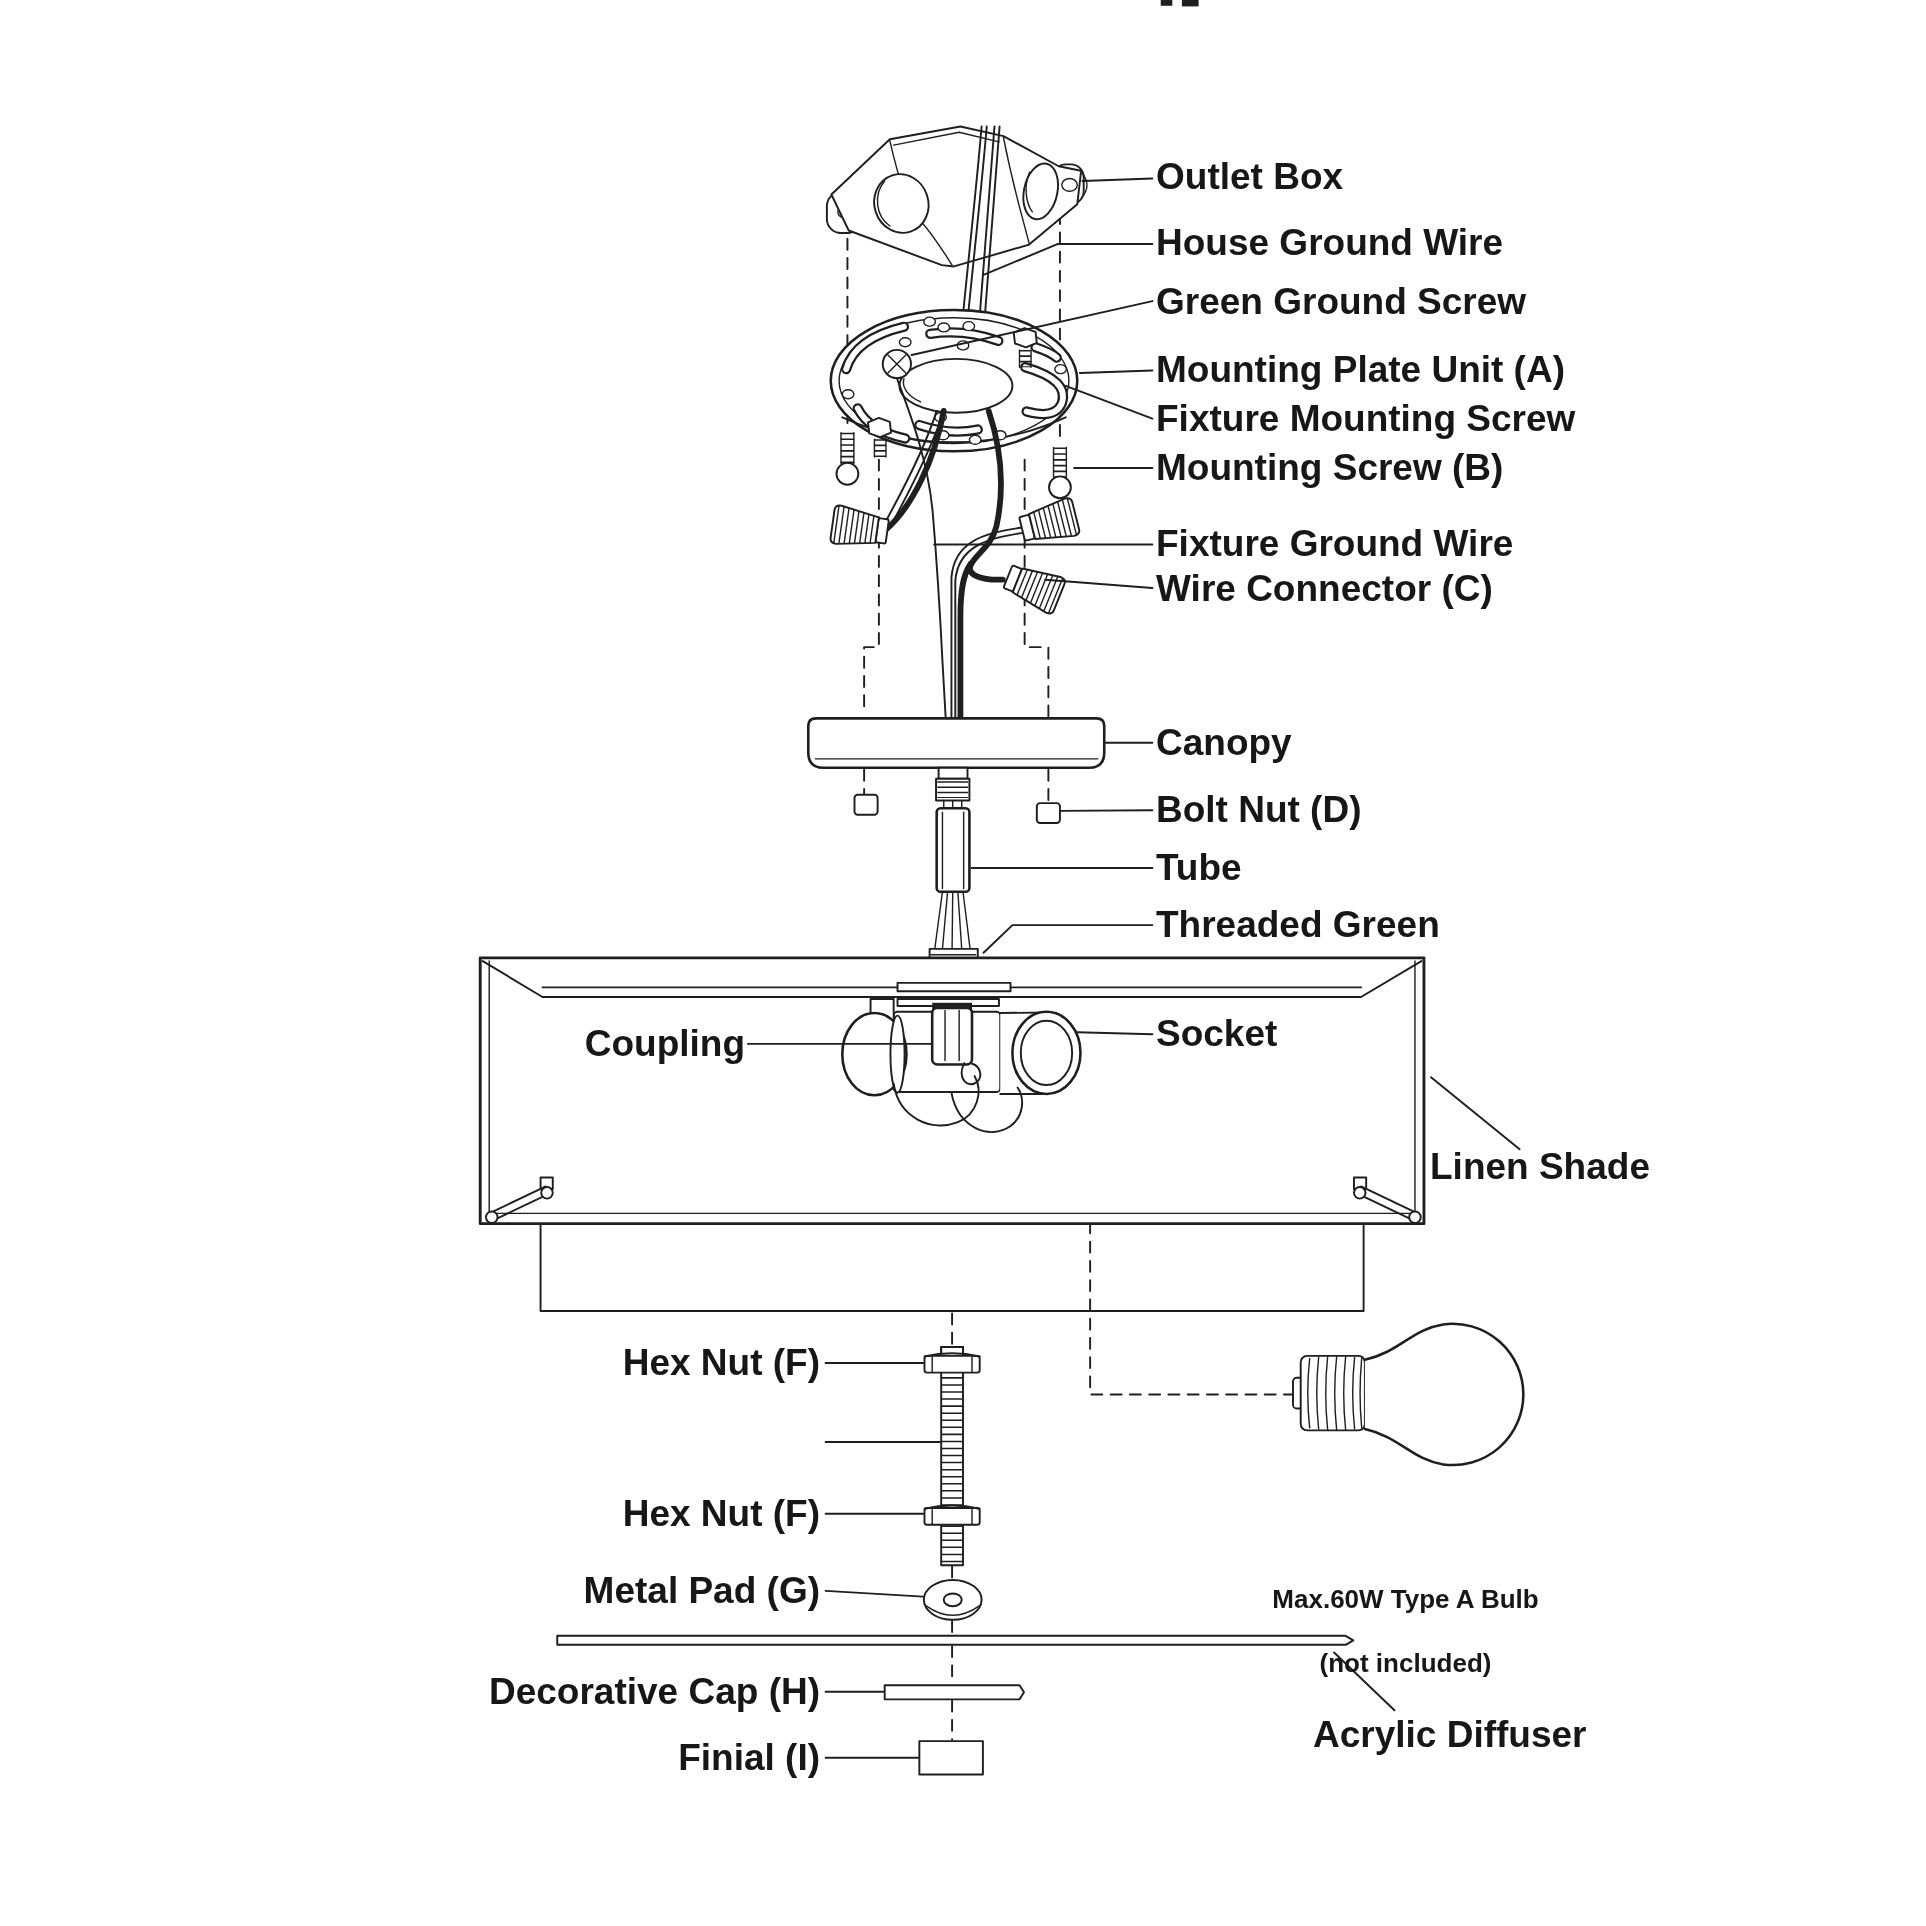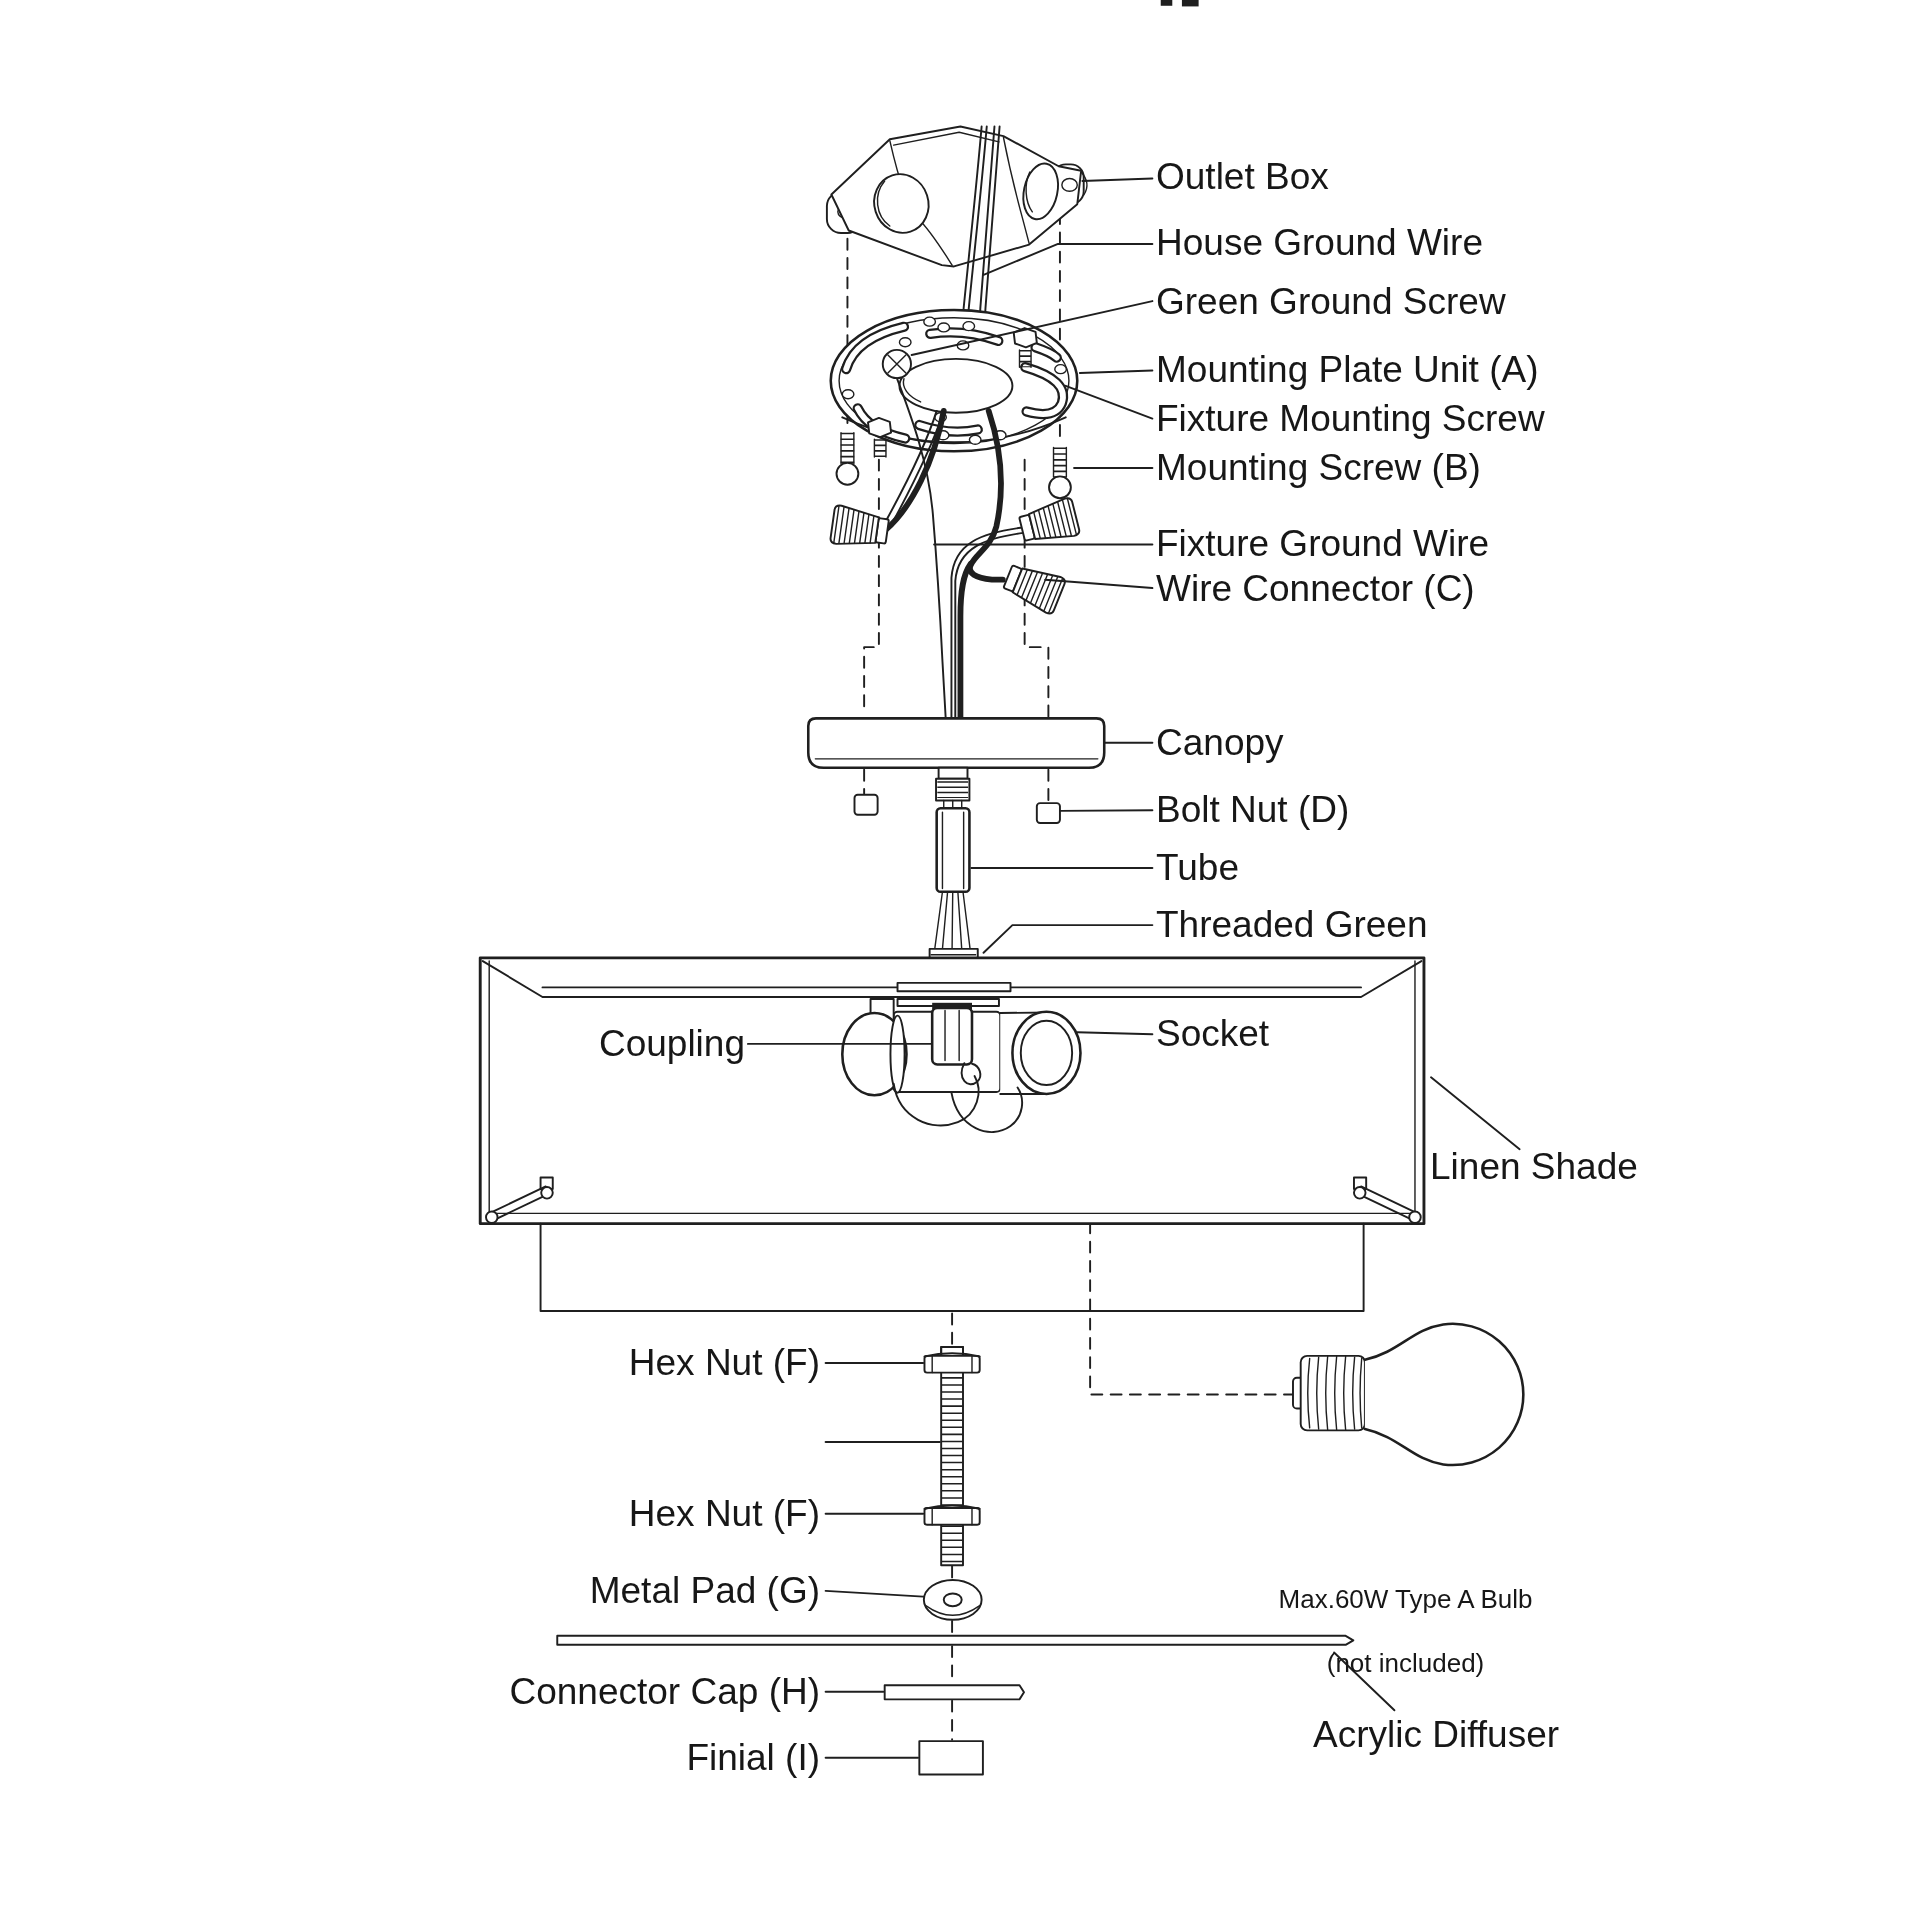--- a/index.html
+++ b/index.html
@@ -1,16 +1,16 @@
 <!DOCTYPE html>
 <html style="font-size:10.3px"><head>
 <meta charset="utf-8">
 <style>
   html,body{margin:0;padding:0;width:1926px;height:1926px;background:#ffffff;overflow:hidden;}
-  #stage{position:relative;width:1926px;height:1926px;font-family:"Liberation Sans",sans-serif;color:#171717;}
+  #stage{position:relative;width:1926px;height:1926px;font-family:"Liberation Sans",sans-serif;color:#171717;font-weight:bold;}
   #art{position:absolute;left:0;top:0;}
   .lbl{position:absolute;font-size:37px;line-height:1.08;white-space:nowrap;transform:translateY(-50%);color:#171717;}
   .lbl--right{text-align:left;}
   .note{position:absolute;width:455px;left:1178px;text-align:center;font-size:26px;transform:translateY(-50%);color:#171717;}
   
   .k{stroke:#1f1f1f;fill:none;stroke-width:3px;stroke-linecap:round;stroke-linejoin:round;}
   .k2{stroke-width:2.2px;}
   .k4{stroke-width:4px;}
   .k45{stroke-width:4.5px;}
   .wf{fill:#ffffff;}
@@ -302,21 +302,21 @@
   <div class="lbl" style="left:1156px;top:868px">Tube</div>
   <div class="lbl" style="left:1156px;top:925px">Threaded Green</div>
   <div class="lbl" style="left:1156px;top:1034px">Socket</div>
 
   <div class="lbl lbl--right" style="right:1181px;top:1044px">Coupling</div>
   <div class="lbl" style="left:1430px;top:1167px">Linen Shade</div>
 
   <div class="lbl lbl--right" style="right:1106px;top:1363px">Hex Nut (F)</div>
   <div class="lbl lbl--right" style="right:1106px;top:1514px">Hex Nut (F)</div>
   <div class="lbl lbl--right" style="right:1106px;top:1591px">Metal Pad (G)</div>
-  <div class="lbl lbl--right" style="right:1106px;top:1692px">Connector Cap (H)</div>
+  <div class="lbl lbl--right" style="right:1106px;top:1692px">Decorative Cap (H)</div>
   <div class="lbl lbl--right" style="right:1106px;top:1758px">Finial (I)</div>
 
   <div class="note" style="top:1599px">Max.60W Type A Bulb</div>
   <div class="note" style="top:1663px">(not included)</div>
   <div class="lbl" style="left:1313px;top:1735px">Acrylic Diffuser</div>
 
 </div>
 
 
 </body></html>

